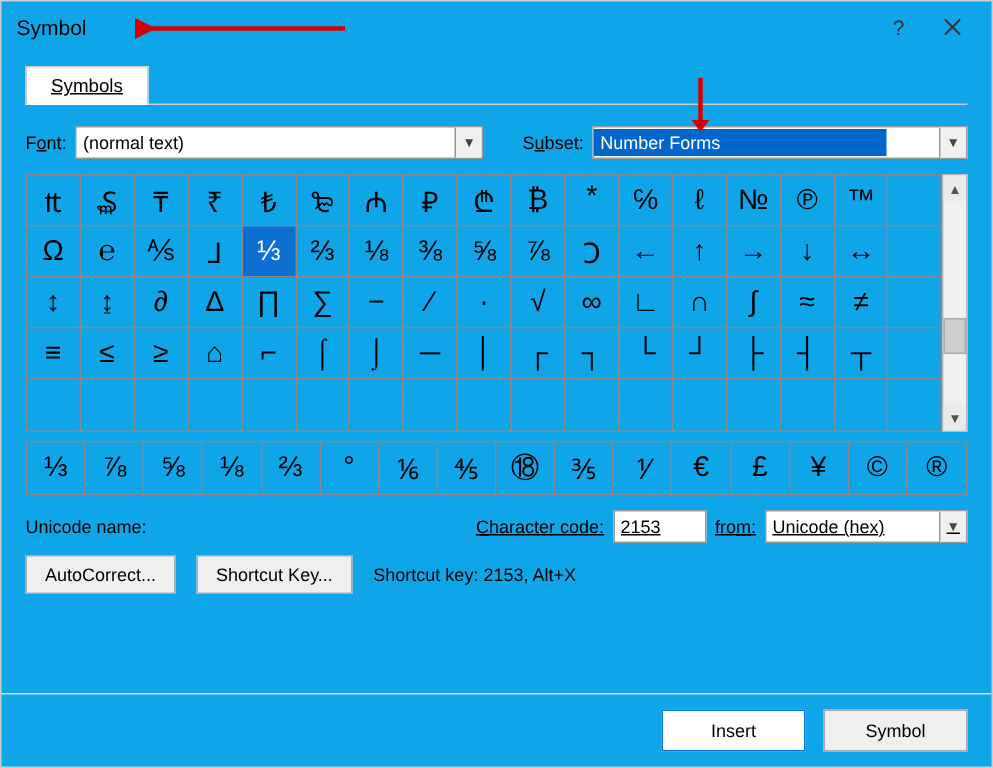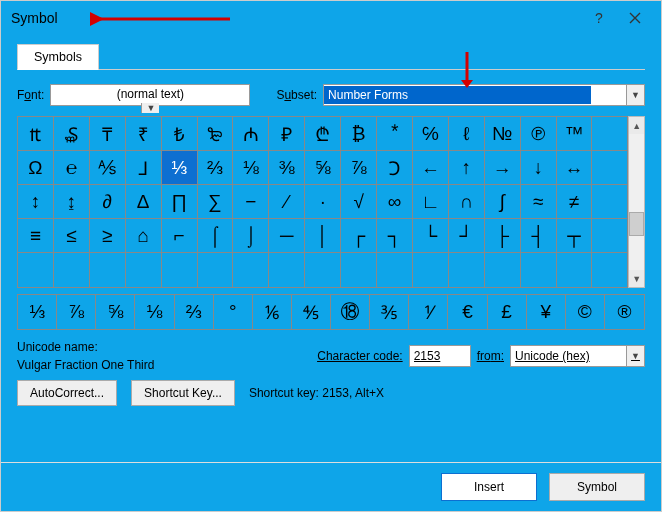--- a/index.html
+++ b/index.html
@@ -56,20 +56,21 @@
     border-bottom: none;
     background: #f5f5f5;
     margin-right: 2px;
     position: relative;
     top: 1px;
     font-size: 12.5px;
   }
   .tab.active {
     background: #fff;
     border-bottom: 1px solid #fff;
+    text-decoration: underline;
   }
   .row {
     display: flex;
     align-items: center;
     gap: 6px;
   }
   .lbl { white-space: nowrap; }
   .lbl .ul { text-decoration: underline; }
   .combo {
     display: flex;
@@ -94,21 +95,21 @@
     justify-content: center;
     border-left: 1px solid #999;
     background: #efefef;
     font-size: 9px;
     color: #444;
   }
   .combo.highlight .combo-text {
     background: #0066cc;
     color: #fff;
   }
-  .font-combo { width: 200px; flex-direction: column; }
+  .font-combo { width: 272px; }
   .subset-combo { flex: 1; gap: 35px; }
   .grid-wrap {
     display: flex;
     margin-top: 4px;
   }
   .symbol-grid {
     border: 1px solid #888;
     border-right: none;
     display: grid;
     grid-template-columns: repeat(17, 1fr);
@@ -164,21 +165,20 @@
   .recent-row .cell { border-bottom: none; font-size: 19px; }
   .recent-row .cell:last-child { border-right: none; }
   .uni-row {
     display: flex;
     align-items: center;
     gap: 8px;
     margin-top: 4px;
   }
   .uni-left {
     display: flex;
-    flex-direction: column;
     gap: 4px;
     flex: 1;
   }
   .uni-right {
     display: flex;
     align-items: center;
     gap: 6px;
     text-decoration: underline;
   }
   .uni-right input {
@@ -371,21 +371,20 @@
         <div class="cell">€</div>
         <div class="cell">£</div>
         <div class="cell">¥</div>
         <div class="cell">©</div>
         <div class="cell">®</div>
       </div>
 
     <div class="uni-row">
       <div class="uni-left">
         <span>Unicode name:</span>
-        <span>Vulgar Fraction One Third</span>
       </div>
       <div class="uni-right">
         <span class="lbl"><span class="ul">C</span><span>haracter code:</span></span>
         <input type="text" value="2153" style="">
         <span class="lbl"><span>fro</span><span class="ul">m</span><span>:</span></span>
         <div class="combo from-combo">
           <span class="combo-text">Unicode (hex)</span>
           <span class="caret">▼</span>
         </div>
       </div>

